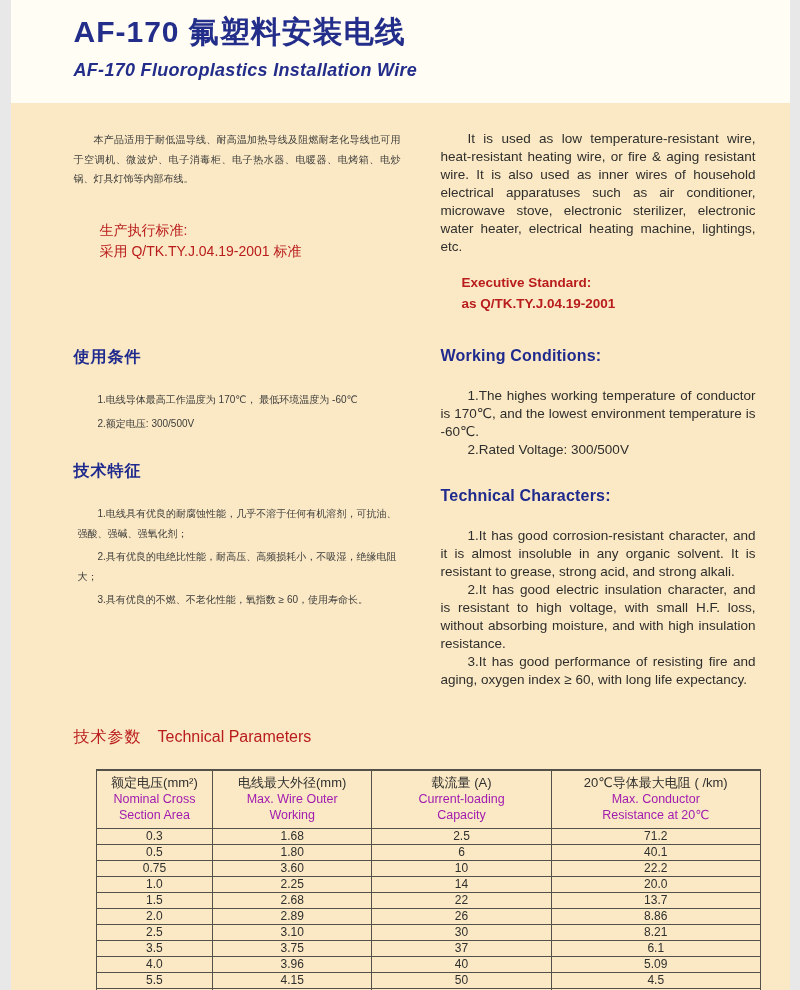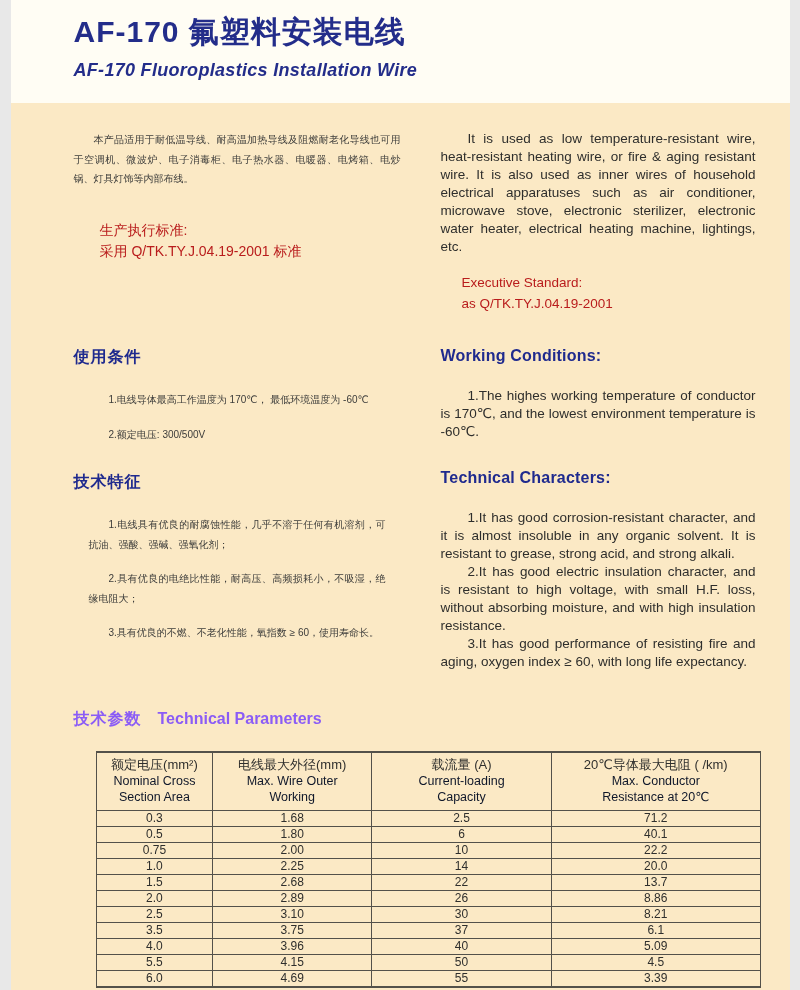--- a/index.html
+++ b/index.html
@@ -33,44 +33,44 @@
   p.zh {
     font-size:10px; line-height:19.5px; text-align:justify;
     text-indent:2em; color:#3c3c3a;
   }
   p.en {
     font-size:13.5px; line-height:18px; text-align:justify;
     text-indent:2em; color:#2e2e2c;
   }
   .standard { color:#b91c1c; font-size:14px; line-height:21px; }
   .standard-zh { margin-top:31px; padding-left:26px; }
-  .standard-en { margin-top:16px; padding-left:21px; font-size:13.5px; }
+  .standard-en { margin-top:16px; padding-left:21px; font-size:13.5px;font-weight:bold; }
 
   .sections { margin-top:33px;justify-content:center; }
   h3.h-zh { font-size:16px; font-weight:bold; color:#1f2a8e; letter-spacing:1px; }
   h3.h-en { font-size:16px; font-weight:bold; color:#1f2a8e; letter-spacing:0.2px; }
   .sec-body { margin-top:22px; margin-bottom:28px; }
-  .sec-body p.zh { margin:15px; }
+  .sec-body p.zh { margin:4px; }
   .sec-body p.en { margin:0; }
 
   
   .params { margin-top:10px; }
-  .params-heading { font-size:16px; font-weight:bold; color:#8b5cf6; }
+  .params-heading { font-size:16px; font-weight:normal; color:#b91c1c; }
   .params-heading .ph-zh { letter-spacing:1px; margin-right:16px; }
   table.params-table {
     border-collapse:collapse; width:665px; margin:21px 0 0 22px;
     background:transparent;
   }
   .params-table th, .params-table td {
     border:1px solid #53514a; text-align:center; vertical-align:middle;
   }
   .params-table thead th { border-top:2px solid #53514a; padding:3px 2px 5px; font-weight:normal; }
   .params-table tbody tr:last-child td { border-bottom:2px solid #53514a; }
   .th-zh { font-size:13px; line-height:17px; color:#2f2f2d; }
-  .th-en { font-size:12.5px; line-height:16px; color:#0f172a; }
+  .th-en { font-size:12.5px; line-height:16px; color:#a21caf; }
   .params-table td { font-size:12px; height:16px; line-height:13px; color:#2f2f2d; padding:0 2px; }
 </style>
 </head>
 <body>
 
 <div class="page">
 
   <div class="top-band">
     <div class="title-zh">AF-170 氟塑料安装电线</div>
     <div class="title-en">AF-170 Fluoroplastics Installation Wire</div>
@@ -106,20 +106,21 @@
         <div class="sec-body">
           <p class="zh">1.电线具有优良的耐腐蚀性能，几乎不溶于任何有机溶剂，可抗油、强酸、强碱、强氧化剂；</p>
           <p class="zh">2.具有优良的电绝比性能，耐高压、高频损耗小，不吸湿，绝缘电阻大；</p>
           <p class="zh">3.具有优良的不燃、不老化性能，氧指数 ≥ 60，使用寿命长。</p>
         </div>
       </div>
       <div class="col-r">
         <h3 class="h-en">Working Conditions:</h3>
         <div class="sec-body">
           <p class="en">1.The highes working temperature of conductor is 170℃, and the lowest environment temperature is -60℃.</p>
+          <p class="en">2.Rated Voltage: 300/500V</p>
         </div>
         <h3 class="h-en">Technical Characters:</h3>
         <div class="sec-body">
           <p class="en">1.It has good corrosion-resistant character, and it is almost insoluble in any organic solvent. It is resistant to grease, strong acid, and strong alkali.</p>
           <p class="en">2.It has good electric insulation character, and is resistant to high voltage, with small H.F. loss, without absorbing moisture, and with high insulation resistance.</p>
           <p class="en">3.It has good performance of resisting fire and aging, oxygen index ≥ 60, with long life expectancy.</p>
         </div>
       </div>
     </div>
 
@@ -166,21 +167,21 @@
               <td>71.2</td>
             </tr>
             <tr>
               <td>0.5</td>
               <td>1.80</td>
               <td>6</td>
               <td>40.1</td>
             </tr>
             <tr>
               <td>0.75</td>
-              <td>2.00</td>
+              <td>3.60</td>
               <td>10</td>
               <td>22.2</td>
             </tr>
             <tr>
               <td>1.0</td>
               <td>2.25</td>
               <td>14</td>
               <td>20.0</td>
             </tr>
             <tr>

